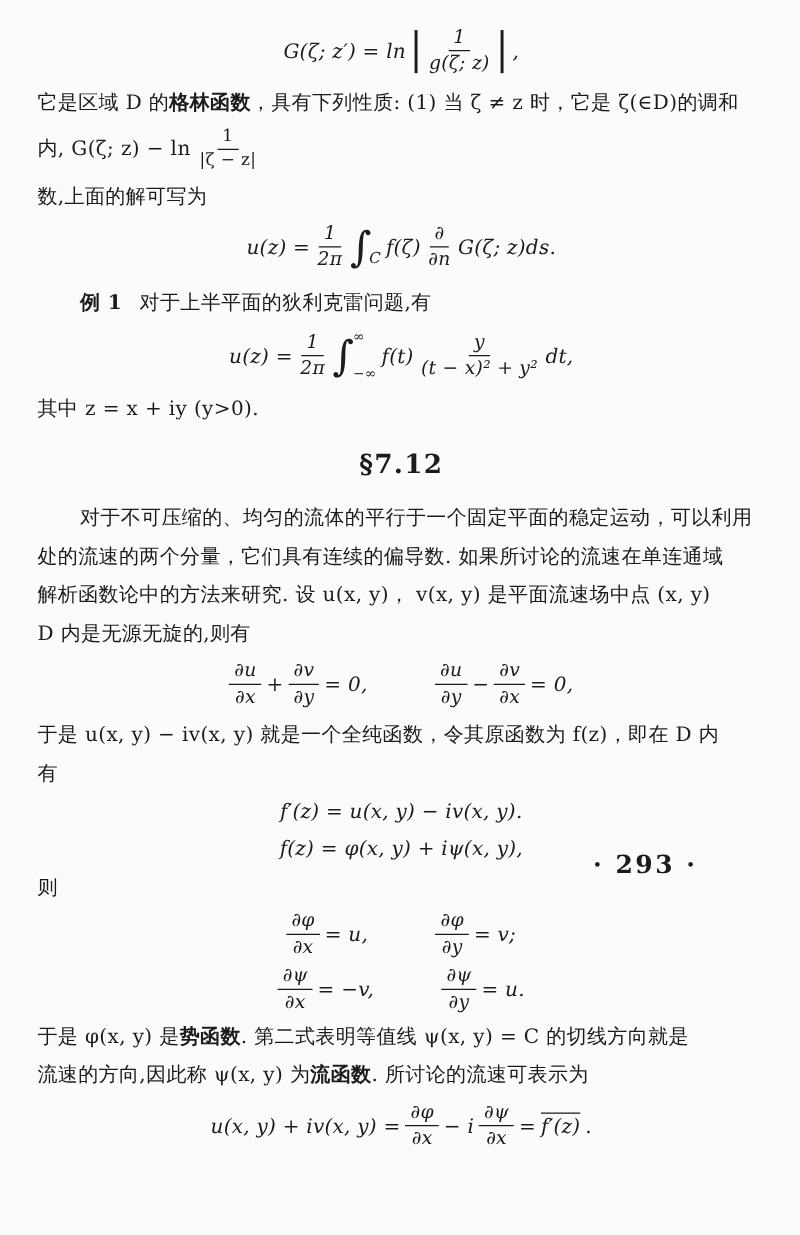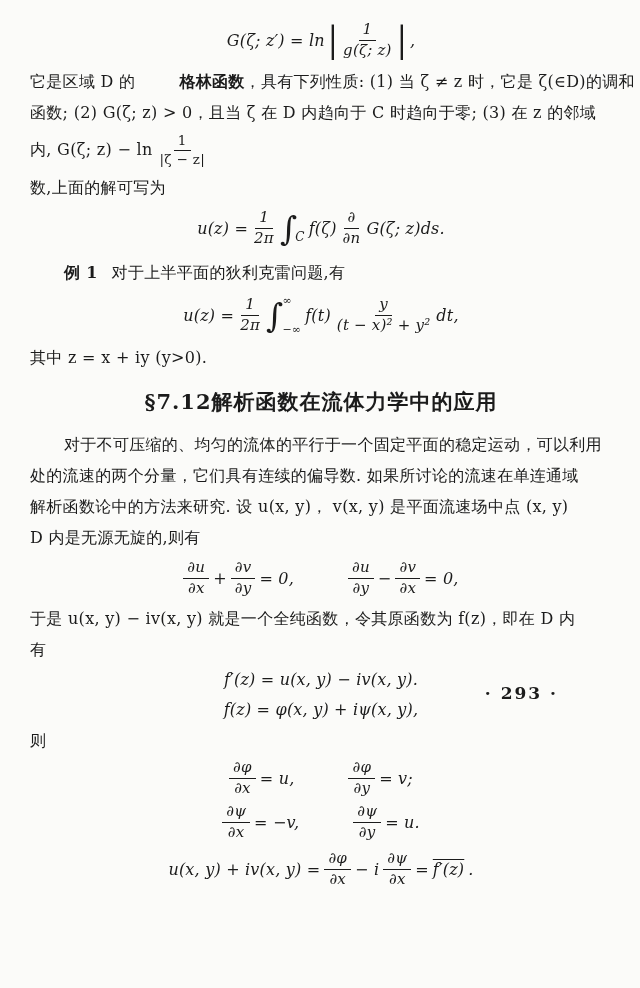--- a/index.html
+++ b/index.html
@@ -7,21 +7,21 @@
     width:640px;height:988px;overflow:hidden;
     background:#fbfbf9;color:#1b1b1b;
     font-family:"DejaVu Serif","Liberation Serif",serif;
     font-size:16px;
   }
   .page{width:640px;height:721px;box-sizing:border-box;padding:14px 28px 0 30px;position:relative;}
   
   .tl{height:31px;line-height:31px;white-space:nowrap;letter-spacing:0.3px;}
   .tl.tall{height:44px;line-height:44px;display:flex;align-items:center;}
   .ind{padding-left:34px;}
-  .b{font-weight:700;padding-left:44px;}
+  .b{font-weight:700;}
   .exlabel{font-weight:700;margin-right:14px;}
   
   .fm{display:flex;justify-content:center;align-items:center;font-style:italic;letter-spacing:0.2px;}
   .fm > *{margin:0 2px;}
   .fr{display:inline-flex;flex-direction:column;align-items:center;line-height:1.15;font-size:15px;vertical-align:middle;}
   .fr .nm{border-bottom:1.4px solid #1b1b1b;padding:0 4px 1px 4px;text-align:center;}
   .fr .dn{padding:1px 2px 0 2px;text-align:right;}
   .fr.inline{font-size:13.5px;margin:0 5px;}
   .bigbar{font-style:normal;font-weight:300;font-size:30px;transform:scaleY(1.15);display:inline-block;line-height:1;margin:0 1px;}
   .intw{display:inline-flex;align-items:center;}
@@ -29,21 +29,21 @@
   .lims{display:inline-flex;flex-direction:column;justify-content:space-between;height:40px;font-size:11px;font-style:italic;margin-left:-1px;}
   .lims .lsup{line-height:1;}
   .lims .lsub{line-height:1;}
   .limc{display:inline-flex;align-items:flex-end;height:32px;font-size:12px;margin-left:-2px;}
   .gap{display:inline-block;width:46px;}
   .ol{text-decoration:overline;}
   
   .heading{display:flex;justify-content:center;align-items:baseline;
     font-weight:700;font-size:21px;height:46px;line-height:46px;margin-top:6px;letter-spacing:1px;}
   
-  .footer{position:absolute;right:82px;bottom:18px;font-size:17px;letter-spacing:2px;font-weight:700;}
+  .footer{position:absolute;right:82px;bottom:18px;font-size:20px;letter-spacing:2px;font-weight:700;}
   .mt4{margin-top:4px;}
   .fm.h52{height:52px;} .fm.h50{height:50px;} .fm.h54{height:54px;}
   .fm.h44{height:44px;} .fm.h30{height:30px;line-height:30px;}
 </style>
 </head>
 <body>
 
 <div class="page">
 
   <div class="fm h52">
@@ -54,21 +54,20 @@
       <span class="dn">g(ζ; z)</span>
     </span>
     <span class="bigbar">|</span>
     <span>,</span>
   </div>
 
   <div>
     <div class="tl">
       <span>它是区域 D 的</span><span class="b">格林函数</span><span>，具有下列性质: (1) 当 ζ ≠ z 时，它是 ζ(∈D)的调和</span>
     </div>
-    <div class="tl">函数; (2) G(ζ; z) &gt; 0，且当 ζ 在 D 内趋向于 C 时趋向于零; (3) 在 z 的邻域</div>
     <div class="tl tall">
       <span>内, G(ζ; z) − ln</span>
       <span class="fr inline">
         <span class="nm">1</span>
         <span class="dn">|ζ − z|</span>
       </span>
     </div>
     <div class="tl">数,上面的解可写为</div>
   </div>
 
@@ -112,21 +111,20 @@
       <span class="nm">y</span>
       <span class="dn">(t − x)² + y²</span>
     </span>
     <span>dt,</span>
   </div>
 
   <div class="tl">其中 z = x + iy (y&gt;0).</div>
 
   <div class="heading">
     <span>§7.12</span>
-    <span>解析函数在流体力学中的应用</span>
   </div>
 
   <div class="mt4">
     <div class="tl ind">对于不可压缩的、均匀的流体的平行于一个固定平面的稳定运动，可以利用</div>
     <div class="tl">处的流速的两个分量，它们具有连续的偏导数.  如果所讨论的流速在单连通域</div>
     <div class="tl">解析函数论中的方法来研究.  设 u(x, y)， v(x, y) 是平面流速场中点 (x, y)</div>
     <div class="tl">D 内是无源无旋的,则有</div>
   </div>
 
   <div class="fm h50">
@@ -190,20 +188,28 @@
     </span>
     <span>= −v,</span>
     <span class="gap"></span>
     <span class="fr">
       <span class="nm">∂ψ</span>
       <span class="dn">∂y</span>
     </span>
     <span>= u.</span>
   </div>
 
+  <div>
+    <div class="tl">
+      <span>于是 φ(x, y) 是</span><span class="b">势函数</span><span>.  第二式表明等值线 ψ(x, y) = C 的切线方向就是</span>
+    </div>
+    <div class="tl">
+      <span>流速的方向,因此称 ψ(x, y) 为</span><span class="b">流函数</span><span>.  所讨论的流速可表示为</span>
+    </div>
+  </div>
 
   <div class="fm h50">
     <span>u(x, y) + iv(x, y) =</span>
     <span class="fr">
       <span class="nm">∂φ</span>
       <span class="dn">∂x</span>
     </span>
     <span>− i</span>
     <span class="fr">
       <span class="nm">∂ψ</span>

